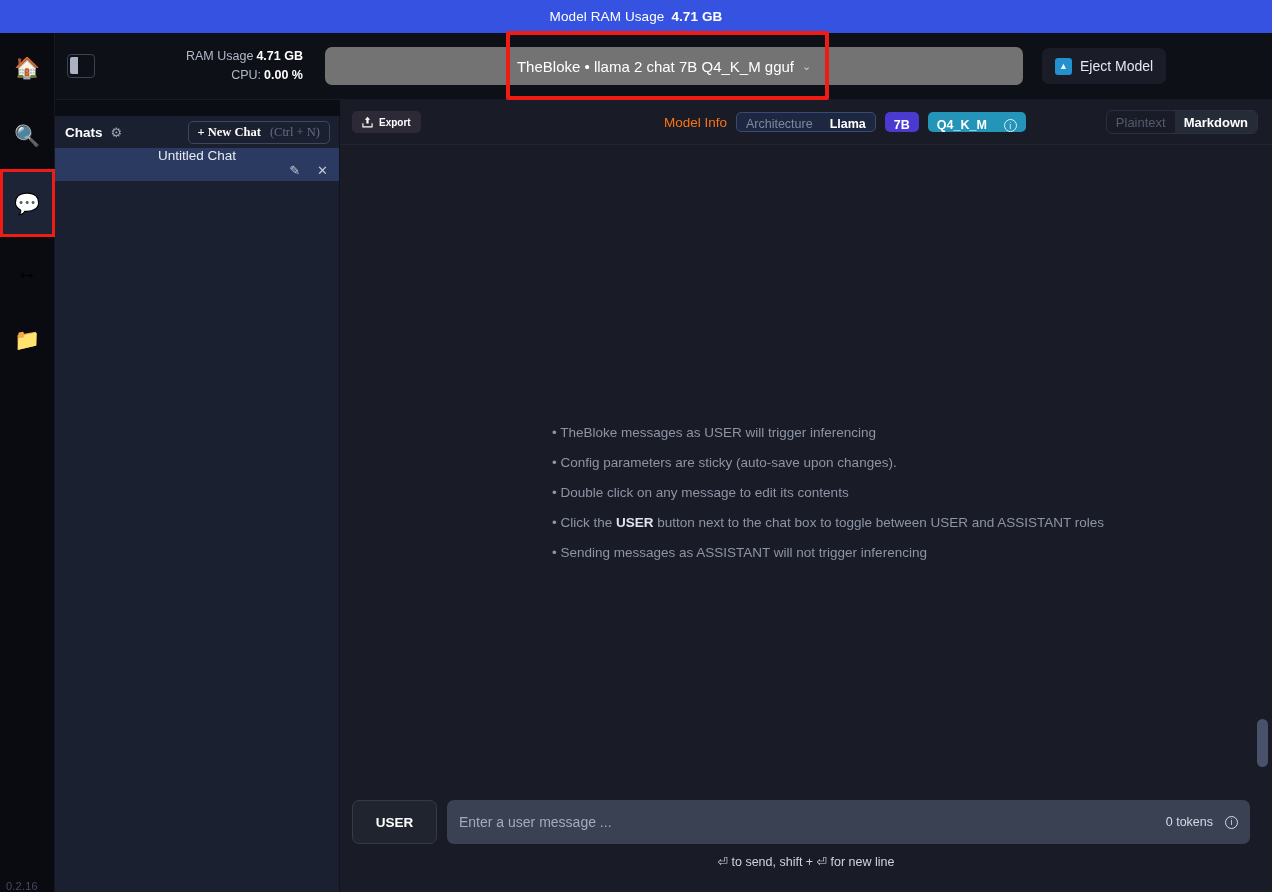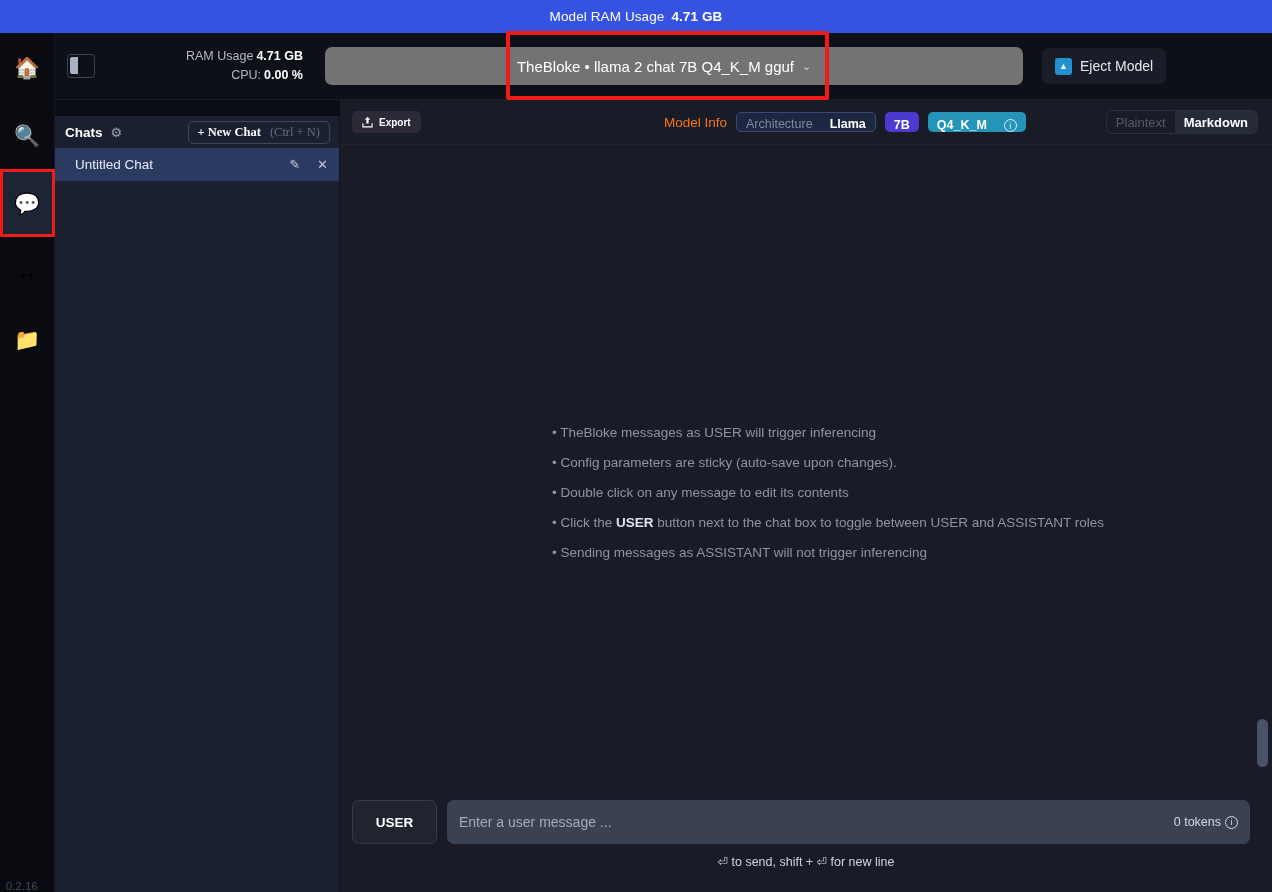--- a/index.html
+++ b/index.html
@@ -115,22 +115,22 @@
     margin-left: auto; height: 23px; padding: 0 9px;
     border: 1px solid #3e475c; border-radius: 5px;
     display: flex; align-items: center; gap: 9px;
     font-size: 12.5px; cursor: pointer; font-family: Liberation Serif, serif;
   }
   .new-chat .nc-label { color: #ffffff; font-weight: 700; }
   .new-chat .nc-key { color: #636c80; }
   .chat-row {
     height: 34px; background: #2b3a60;
     border-top: 1px solid #3a4straight; border-bottom: 1px solid #1a2134;
-    display: flex; align-items: center; padding: 0 11px 0 20px;
-    position: relative; cursor: pointer;
+    display: flex; align-items: center; padding: 0 11px 0 11px;
+    position: relative; cursor: pointer; flex-direction: column;
   }
   .chat-row .cr-name { color: #e8ebf2; font-size: 13.5px; }
   .cr-actions { margin-left: auto; display: flex; align-items: center; gap: 17px; }
   .cr-ic { color: #c2c8d6; font-size: 13px; cursor: pointer; }
   .cursor-arrow {
     position: absolute; left: 33px; top: 5px;
     width: 0; height: 0; pointer-events: none;
   }
 
   
@@ -204,21 +204,21 @@
     flex: none;
   }
   .input-box {
     flex: 1; height: 44px; border-radius: 7px;
     background: #3a4152;
     display: flex; align-items: center; padding: 0 12px;
     cursor: text;
   }
   .input-ph { color: #a4abba; font-size: 14px; }
   .tokens {
-    margin-left: auto; display: flex; align-items: center; gap: 4px;
+    margin-left: auto; display: flex; align-items: center; gap: 12px;
     color: #d5dae5; font-size: 12.5px;
   }
   .tokens .info-ic { border-color: #d5dae5; color: #d5dae5; }
   .hint {
     flex: none; height: 42px; display: flex; align-items: flex-start;
     justify-content: center; color: #cfd4e0; font-size: 12.5px;
     padding-top: 4px;
   }
   .scroll-thumb {
     position: absolute; right: 4px; bottom: 27px;

